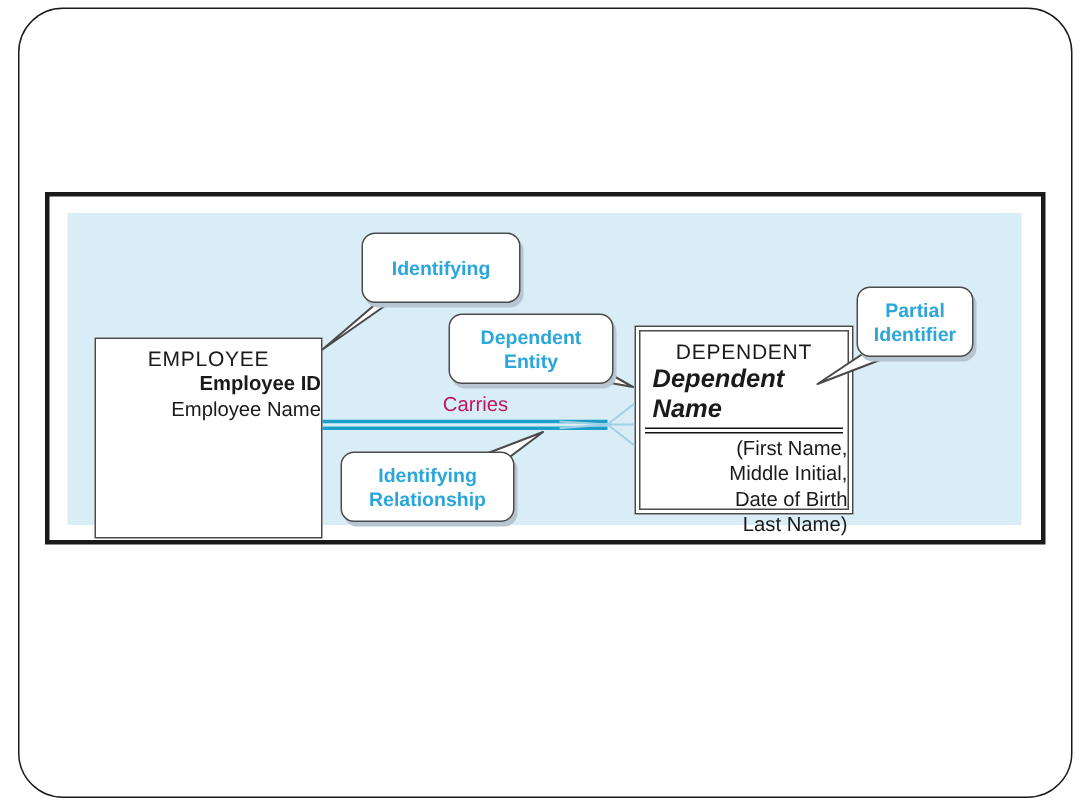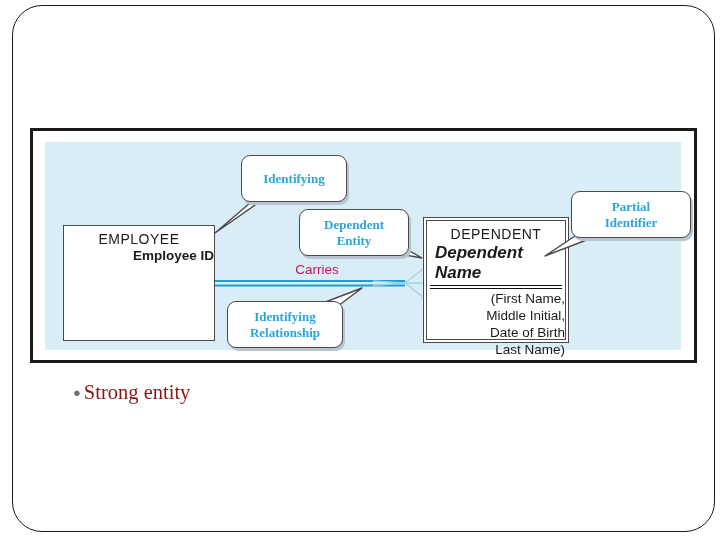--- a/index.html
+++ b/index.html
@@ -25,44 +25,44 @@
   .panel{
     position:absolute; left:12px; top:11px; right:13px; bottom:10px;
     background:#d9edf7;
   }
   .fig-svg{ position:absolute; left:0; top:0; width:661px; height:229px; }
   
   .entity{
     position:absolute; background:#ffffff; border:1.6px solid #4a4a4a;
     box-sizing:border-box; color:#1a1a1a;
   }
-  .entity-employee{ left:30px; top:94px; width:152px; height:116px; }
+  .entity-employee{ left:30px; top:94px; width:152px; height:134px; }
   .entity-dependent{ left:390px; top:86px; width:146px; height:126px; padding:2px; }
   .entity-inner{ border:1px solid #4a4a4a; width:100%; height:100%; box-sizing:border-box; }
   .entity-title{ text-align:center; font-size:14px; padding-top:5px; letter-spacing:.5px; }
   .attr{ font-size:13.5px; line-height:17px; padding-left:8px;text-align:right; }
   .attr-bold{ font-weight:bold; }
   .attr-indent{ padding-left:14px; }
   .dep-id{
     display:block; margin:1px 3px 4px 3px; padding:0 0 2px 5px;
     font-weight:bold; font-size:17px; border-bottom:1px solid #111; position:relative;font-style:italic;
   }
   .dep-id::after{
     content:""; position:absolute; left:0; right:0; bottom:-3.5px; height:1px; background:#111;
   }
   
   .callout{
     position:absolute; background:#ffffff; border:1.4px solid #4a4a4a; border-radius:9px;
     box-shadow:2px 3px 0 #b6c5cf; box-sizing:border-box;
     display:flex; flex-direction:column; justify-content:center;
-    text-align:center; font-weight:bold; font-size:13px; line-height:16px; color:#2aa6da;font-family:Liberation Serif, serif;
+    text-align:center; font-weight:bold; font-size:13px; line-height:16px; color:#2aa6da;
   }
   .co-owner{ left:208px; top:24px; width:106px; height:47px; }
   .co-depent{ left:266px; top:78px; width:110px; height:47px; }
-  .co-partial{ left:538px; top:60px; width:120px; height:47px; }
+  .co-partial{ left:538px; top:60px; width:78px; height:47px; }
   .co-idrel{ left:194px; top:170px; width:116px; height:47px; }
   
   .carries{
     position:absolute; left:243px; top:131px; width:82px; text-align:center;
     font-size:13.5px; color:#be185d;
   }
   
   .note{
     position:absolute; font-family:"Liberation Serif", serif; font-size:20.5px; color:#8e1413;
     white-space:nowrap;
@@ -76,20 +76,21 @@
 <div class="slide">
   <div class="slide-border"></div>
 
 
   <div class="figure">
     <div class="panel"></div>
 
     <div class="entity entity-employee">
       <div class="entity-title">EMPLOYEE</div>
       <div class="attr attr-bold">Employee ID</div>
+      <div class="attr">Employee Name</div>
     </div>
 
     <div class="entity entity-dependent">
       <div class="entity-inner">
         <div class="entity-title">DEPENDENT</div>
         <span class="dep-id">Dependent Name</span>
         <div class="attr attr-indent">(First Name,</div>
         <div class="attr attr-indent">Middle Initial,</div>
         <div class="attr">Date of Birth</div>
         <div class="attr attr-indent">Last Name)</div>
@@ -131,14 +132,13 @@
       <div>Identifier</div>
     </div>
     <div class="callout co-idrel">
       <div>Identifying</div>
       <div>Relationship</div>
     </div>
 
     <div class="carries">Carries</div>
   </div>
 
-  <div class="note note-strong"><span class="bullet-dot">●</span><span>Strong entity</span></div>
 </div>
 
 </body></html>

